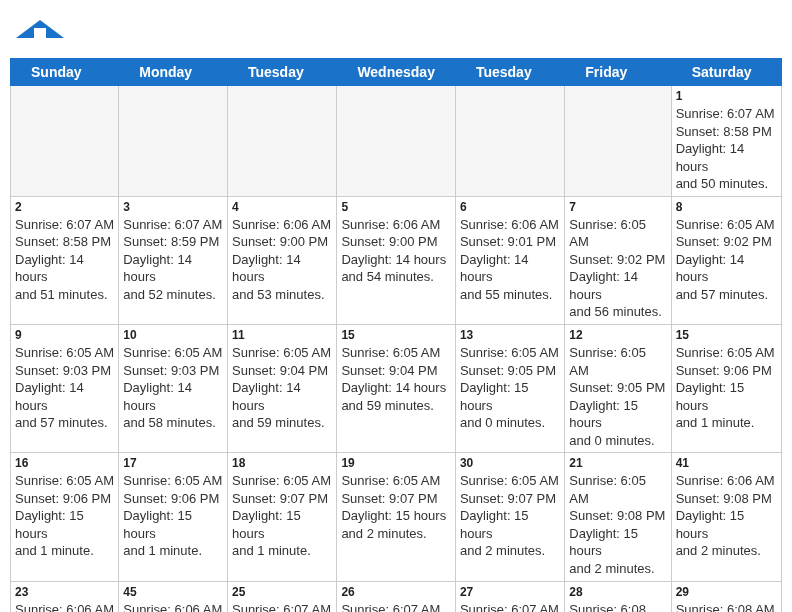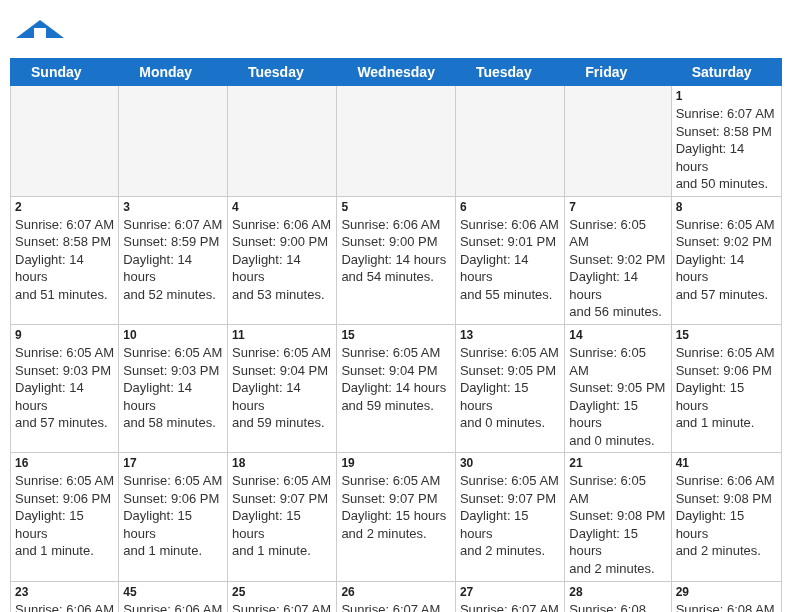--- a/index.html
+++ b/index.html
@@ -211,21 +211,21 @@
 and 59 minutes.</div>
         </td>
         <td>
           <div class="day-number">13</div>
           <div class="day-info" style="white-space: pre-line;">Sunrise: 6:05 AM
 Sunset: 9:05 PM
 Daylight: 15 hours
 and 0 minutes.</div>
         </td>
         <td>
-          <div class="day-number">14</div>
+          <div class="day-number">12</div>
           <div class="day-info" style="white-space: pre-line;">Sunrise: 6:05 AM
 Sunset: 9:05 PM
 Daylight: 15 hours
 and 0 minutes.</div>
         </td>
         <td>
           <div class="day-number">15</div>
           <div class="day-info" style="white-space: pre-line;">Sunrise: 6:05 AM
 Sunset: 9:06 PM
 Daylight: 15 hours

